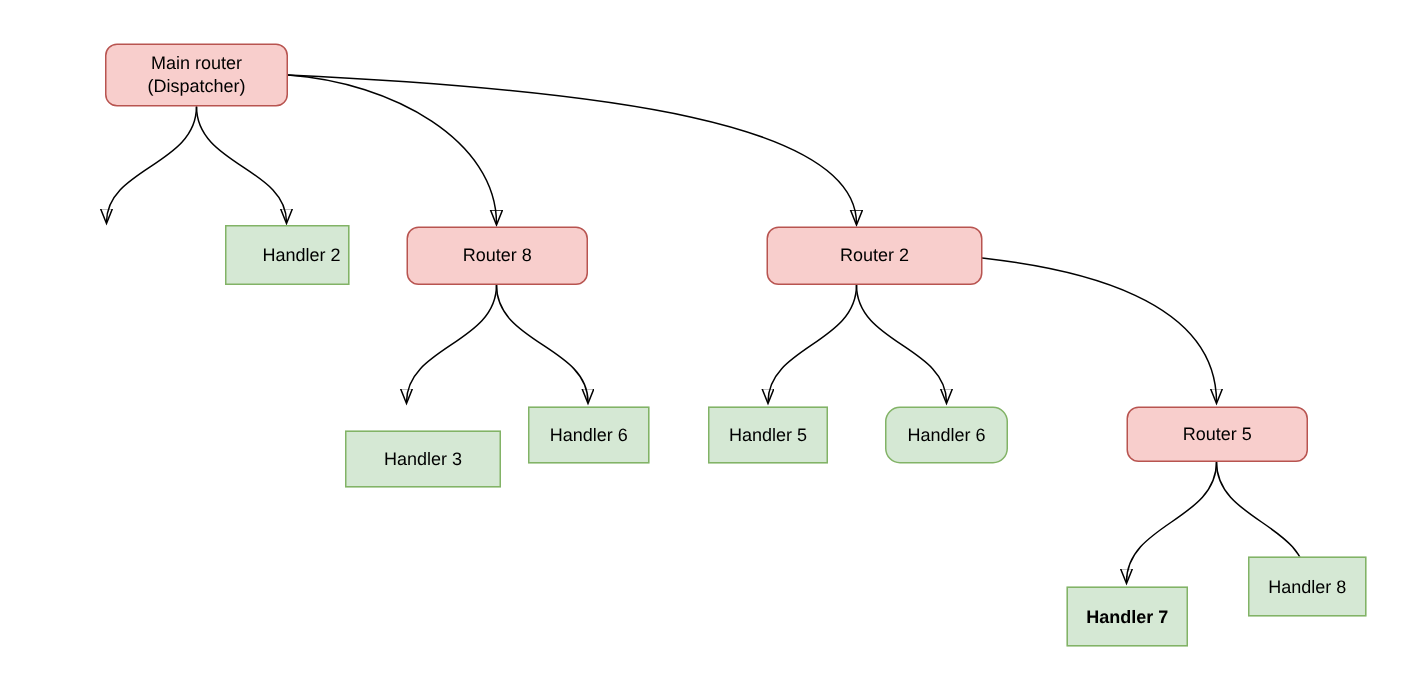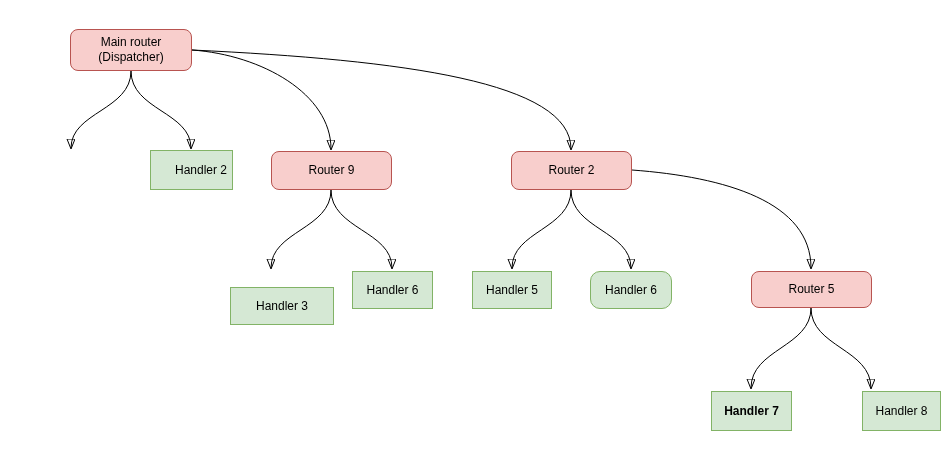--- a/index.html
+++ b/index.html
@@ -76,31 +76,31 @@
     <path d="M 811 308 C 811 347, 751 349, 751 388" marker-end="url(#arrow)"></path>
     <path d="M 811 308 C 811 347, 871 349, 871 388" marker-end="url(#arrow)"></path>
   </svg>
 
   <div class="node router" style="left:70px; top:29px; width:122px; height:42px;">Main router
 (Dispatcher)</div>
 
 
   <div class="node handler" style="left:150px; top:150px; width:83px; height:40px;padding-left:19px;">Handler 2</div>
 
-  <div class="node router" style="left:271px; top:151px; width:121px; height:39px;">Router 9</div>
+  <div class="node router" style="left:271px; top:151px; width:121px; height:39px;">Router 8</div>
 
-  <div class="node router" style="left:511px; top:151px; width:121px; height:39px;">Router 2</div>
+  <div class="node router" style="left:511px; top:151px; width:144px; height:39px;">Router 2</div>
 
   <div class="node handler" style="left:230px; top:287px; width:104px; height:38px;">Handler 3</div>
 
   <div class="node handler" style="left:352px; top:271px; width:81px; height:38px;">Handler 6</div>
 
   <div class="node handler" style="left:472px; top:271px; width:80px; height:38px;">Handler 5</div>
 
   <div class="node handler" style="left:590px; top:271px; width:82px; height:38px;border-radius:10px;">Handler 6</div>
 
   <div class="node router" style="left:751px; top:271px; width:121px; height:37px;">Router 5</div>
 
   <div class="node handler" style="left:711px; top:391px; width:81px; height:40px;font-weight:bold;">Handler 7</div>
 
-  <div class="node handler" style="left:832px; top:391px; width:79px; height:40px;margin-left:30px;">Handler 8</div>
+  <div class="node handler" style="left:832px; top:371px; width:79px; height:40px;">Handler 8</div>
 
 </div>
 
 </body></html>

